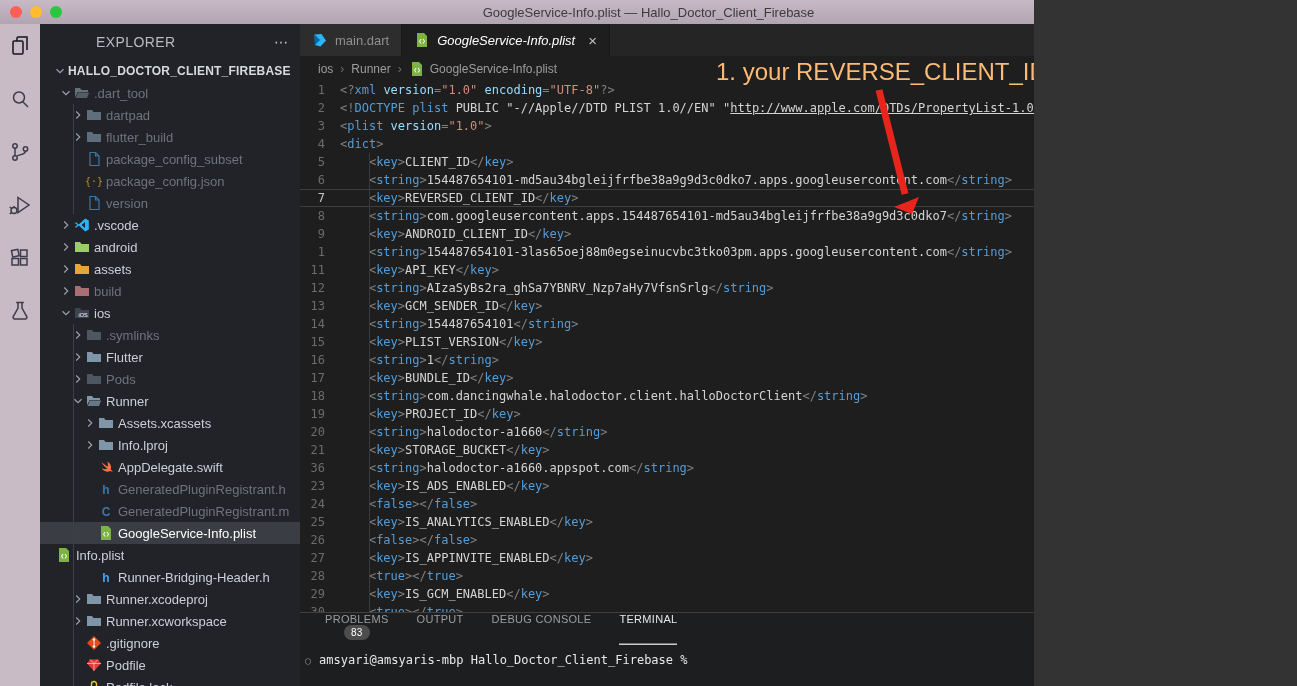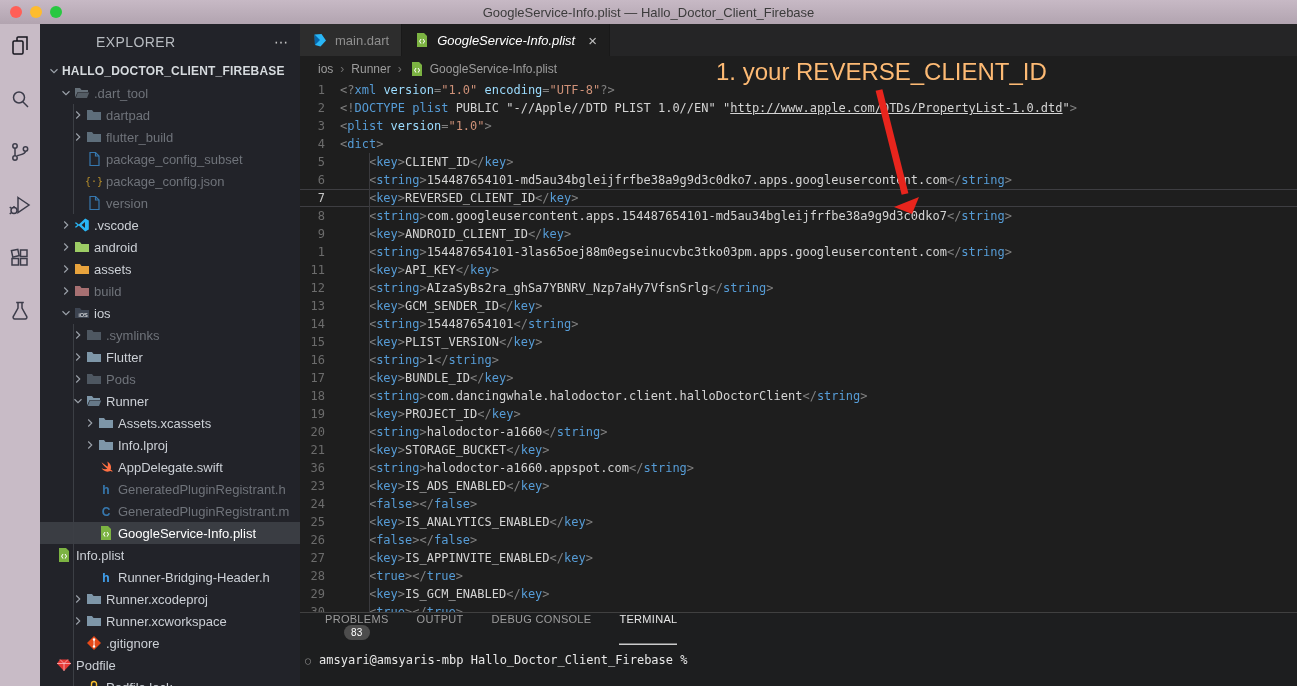--- a/index.html
+++ b/index.html
@@ -1,17 +1,17 @@
 <!DOCTYPE html>
 <html><head>
 <meta charset="utf-8">
 <style>
   html,body{margin:0;padding:0;background:#333;}
   *{box-sizing:border-box;}
-  #window{position:relative;width:1297px;height:686px;overflow:hidden;
+  #window{position:relative;width:1034px;height:686px;overflow:hidden;
     font-family:"Liberation Sans",sans-serif;background:#1e1e1e;}
 
   
   #titlebar{position:absolute;left:0;top:0;width:1297px;height:24px;
     background:linear-gradient(#c7b9c5,#b2a4b0);display:flex;align-items:center;}
   .traffic{display:flex;gap:8px;margin-left:10px;}
   .light{width:12px;height:12px;border-radius:50%;}
   .light.close{background:#ff5f57;}
   .light.min{background:#febc2e;}
   .light.max{background:#28c840;}
@@ -132,21 +132,21 @@
             <path d="M10 3.5v5.6l-4.6 8.2A1.7 1.7 0 0 0 6.9 20h10.2a1.7 1.7 0 0 0 1.5-2.7L14 9.1V3.5M8.2 3.5h7.6"></path>
           </svg></span></div>
     </div>
 
   <div id="sidebar">
     <div id="sidebar-header">
       <span id="sidebar-title">EXPLORER</span>
       <span id="sidebar-more">⋯</span>
     </div>
     <div id="tree">
-        <div class="trow bold" style="padding-left: 6px;">
+        <div class="trow bold" style="padding-left: 12px;">
           <span class="twisty open">
             <svg width="14" height="14" viewBox="0 0 16 16">
               <path d="M6 4l4 4-4 4" stroke="#9da3ab" stroke-width="1.3" fill="none"></path>
             </svg>
           </span>
           <span class="tlabel">HALLO_DOCTOR_CLIENT_FIREBASE</span>
         </div>
         <div class="trow dim" style="padding-left: 18px;">
           <span class="twisty open">
             <svg width="14" height="14" viewBox="0 0 16 16">
@@ -448,21 +448,21 @@
           <span class="ticon">
             <svg width="16" height="16" viewBox="0 0 16 16">
               <path d="M8 1l7 7-7 7-7-7z" fill="#e64a19"></path>
               <rect x="7.6" y="4.5" width=".9" height="7" fill="#fff"></rect>
               <circle cx="8" cy="4.5" r="1.2" fill="#fff"></circle>
               <circle cx="8" cy="11.5" r="1.2" fill="#fff"></circle>
             </svg>
           </span>
           <span class="tlabel">.gitignore</span>
         </div>
-        <div class="trow" style=" text-align: center;">
+        <div class="trow" style="padding-left: 30px; text-align: center;">
           <span class="twisty"></span>
           <span class="ticon">
             <svg width="16" height="16" viewBox="0 0 16 16">
               <path d="M4 2.5h8l3 4-7 7.5-7-7.5z" fill="#e53935"></path>
               <path d="M4 2.5l4 4 4-4M1 6.5h14M8 6.5v7.5" stroke="#ffcdd2" stroke-width=".7" fill="none"></path>
             </svg>
           </span>
           <span class="tlabel">Podfile</span>
         </div>
         <div class="trow" style="padding-left: 30px;">

